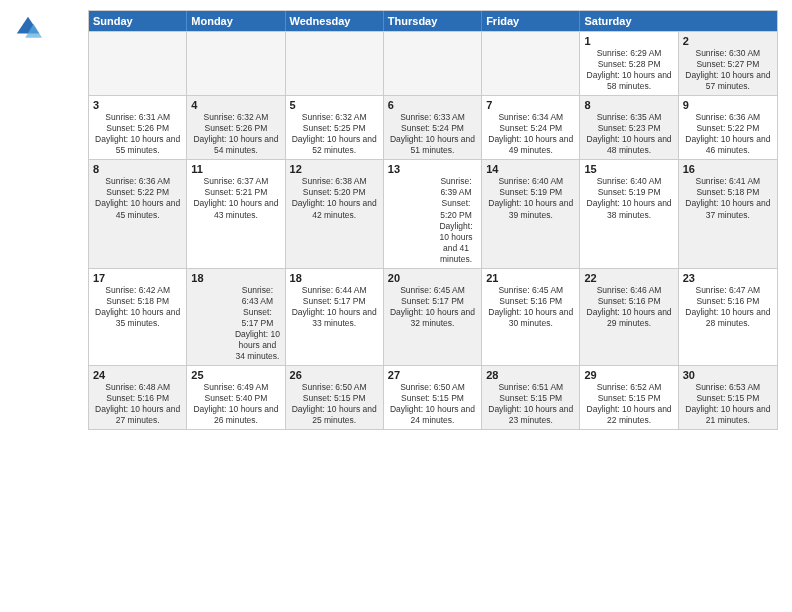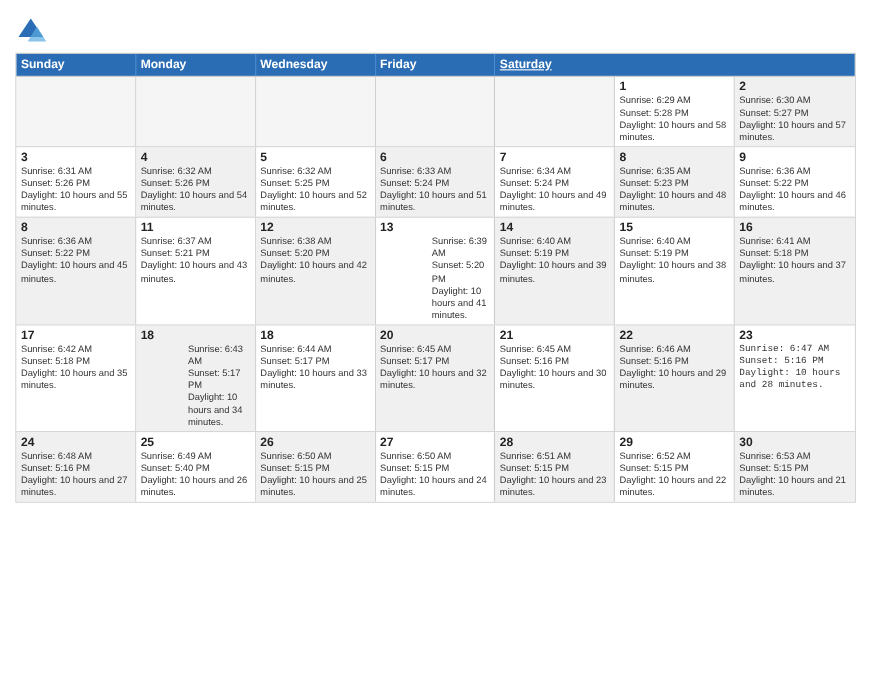--- a/index.html
+++ b/index.html
@@ -7,22 +7,23 @@
       font-family: Arial, sans-serif;
       background: #fff;
       width: 792px;
       height: 612px;
       overflow: hidden;
     }
     .page {
       width: 792px;
       height: 436px;
       display: flex;
-      flex-direction: column;
+      flex-direction: row;
       padding: 10px 14px 6px 14px;
+      gap: 44px;
     }
     .header {
       display: flex;
       justify-content: space-between;
       align-items: flex-start;
       margin-bottom: 6px;
     }
     .logo {
       display: flex;
       align-items: center;
@@ -73,21 +74,21 @@
       background: #2a6db5;
     }
     .cal-header-cell {
       color: #fff;
       font-size: 11px;
       font-weight: bold;
       padding: 4px 4px;
       text-align: left;
       border-right: 1px solid #4a8dd0;
     }
-    .cal-header-cell:last-child { border-right: none; text-decoration: underline; }
+    .cal-header-cell:last-child { border-right: none; }
     .cal-body {
       display: flex;
       flex-direction: column;
       flex: 1;
     }
     .cal-row {
       display: grid;
       grid-template-columns: repeat(7, 1fr);
       flex: 1;
       border-top: 1px solid #ccc;
@@ -107,20 +108,21 @@
     .day-num {
       font-size: 11px;
       font-weight: bold;
       color: #222;
       margin-bottom: 1px;
     }
     .day-info {
       font-size: 8.5px;
       color: #333;
       line-height: 1.3;
+      text-align: center;
     }
   </style>
 </head>
 <body>
 
 <div class="page">
   <div class="header">
     <div class="logo">
       <svg class="logo-icon" viewBox="0 0 40 40">
         <polygon points="20,4 36,28 4,28" fill="#2a6db5"></polygon>
@@ -135,20 +137,21 @@
       <div class="month-title"></div>
       <div class="subtitle"></div>
     </div>
   </div>
 
   <div class="calendar">
     <div class="cal-header" id="cal-header">
         <div class="cal-header-cell">Sunday</div>
         <div class="cal-header-cell">Monday</div>
         <div class="cal-header-cell">Wednesday</div>
+        <div class="cal-header-cell">Thursday</div>
         <div class="cal-header-cell">Friday</div>
         <div class="cal-header-cell">Saturday</div>
       </div>
     <div class="cal-body" id="cal-body">
         <div class="cal-row">
           <div class="cal-cell empty"></div>
           <div class="cal-cell empty"></div>
           <div class="cal-cell empty"></div>
           <div class="cal-cell empty"></div>
           <div class="cal-cell empty"></div>
@@ -285,21 +288,21 @@
 Daylight: 10 hours and 30 minutes.</div>
           </div>
           <div class="cal-cell shade">
             <div class="day-num">22</div>
             <div class="day-info" style="white-space: pre-line;">Sunrise: 6:46 AM
 Sunset: 5:16 PM
 Daylight: 10 hours and 29 minutes.</div>
           </div>
           <div class="cal-cell">
             <div class="day-num">23</div>
-            <div class="day-info" style="white-space: pre-line; font-family: Liberation Mono, monospace;">Sunrise: 6:47 AM
+            <div class="day-info" style="white-space: pre-line;">Sunrise: 6:47 AM
 Sunset: 5:16 PM
 Daylight: 10 hours and 28 minutes.</div>
           </div>
         </div>
         <div class="cal-row">
           <div class="cal-cell shade">
             <div class="day-num">24</div>
             <div class="day-info" style="white-space: pre-line;">Sunrise: 6:48 AM
 Sunset: 5:16 PM
 Daylight: 10 hours and 27 minutes.</div>

